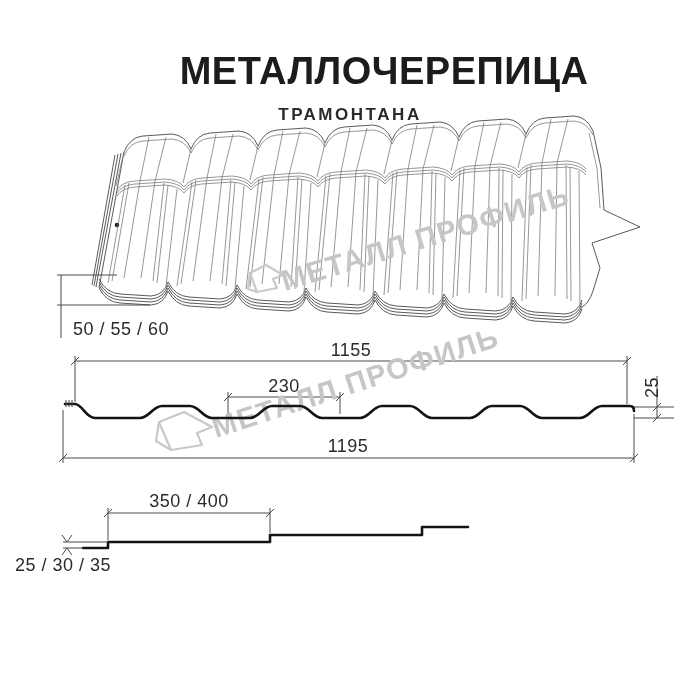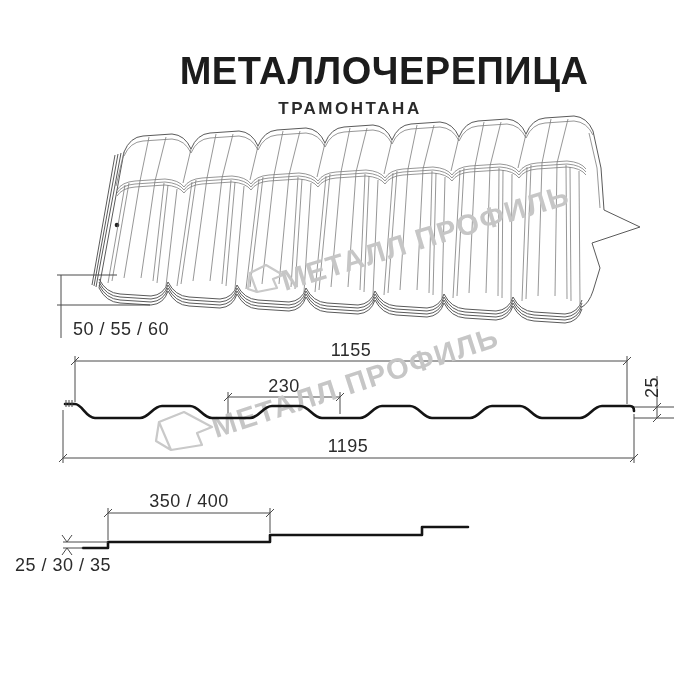--- a/index.html
+++ b/index.html
@@ -1,20 +1,20 @@
 <!DOCTYPE html>
 <html><head>
 <meta charset="utf-8">
 <style>
   html,body{margin:0;padding:0;background:#ffffff;}
   #page{position:relative;width:700px;height:700px;background:#ffffff;overflow:hidden;
         font-family:"Liberation Sans", sans-serif;}
   .title{position:absolute;top:50px;left:0;width:700px;text-align:center;
          font-size:38px;font-weight:800;letter-spacing:.5px;color:#1c1c1c;margin-left:34px;}
-  .subtitle{position:absolute;top:99px;left:0;width:700px;text-align:center;
+  .subtitle{position:absolute;top:105px;left:0;width:700px;text-align:center;
             font-size:17px;font-weight:600;letter-spacing:2.5px;color:#2a2a2a;}
   svg{position:absolute;left:0;top:0;}
   text.dim{font-family:"Liberation Sans", sans-serif;font-size:18px;fill:#2b2b2b;letter-spacing:.5px;}
   text.wm{font-family:"Liberation Sans", sans-serif;font-size:29px;font-weight:700;
           fill:#c6c6c6;letter-spacing:1.5px;}
   .thin{stroke:#7c7c7c;stroke-width:.8;fill:none;}
   .edge{stroke:#5a5a5a;stroke-width:1;fill:none;}
   .dimln{stroke:#4a4a4a;stroke-width:1;fill:none;}
   .thick{stroke:#141414;stroke-width:2.6;fill:none;stroke-linejoin:round;stroke-linecap:round;}
   .logo{stroke:#c9c9c9;stroke-width:2.2;fill:none;stroke-linejoin:round;}

